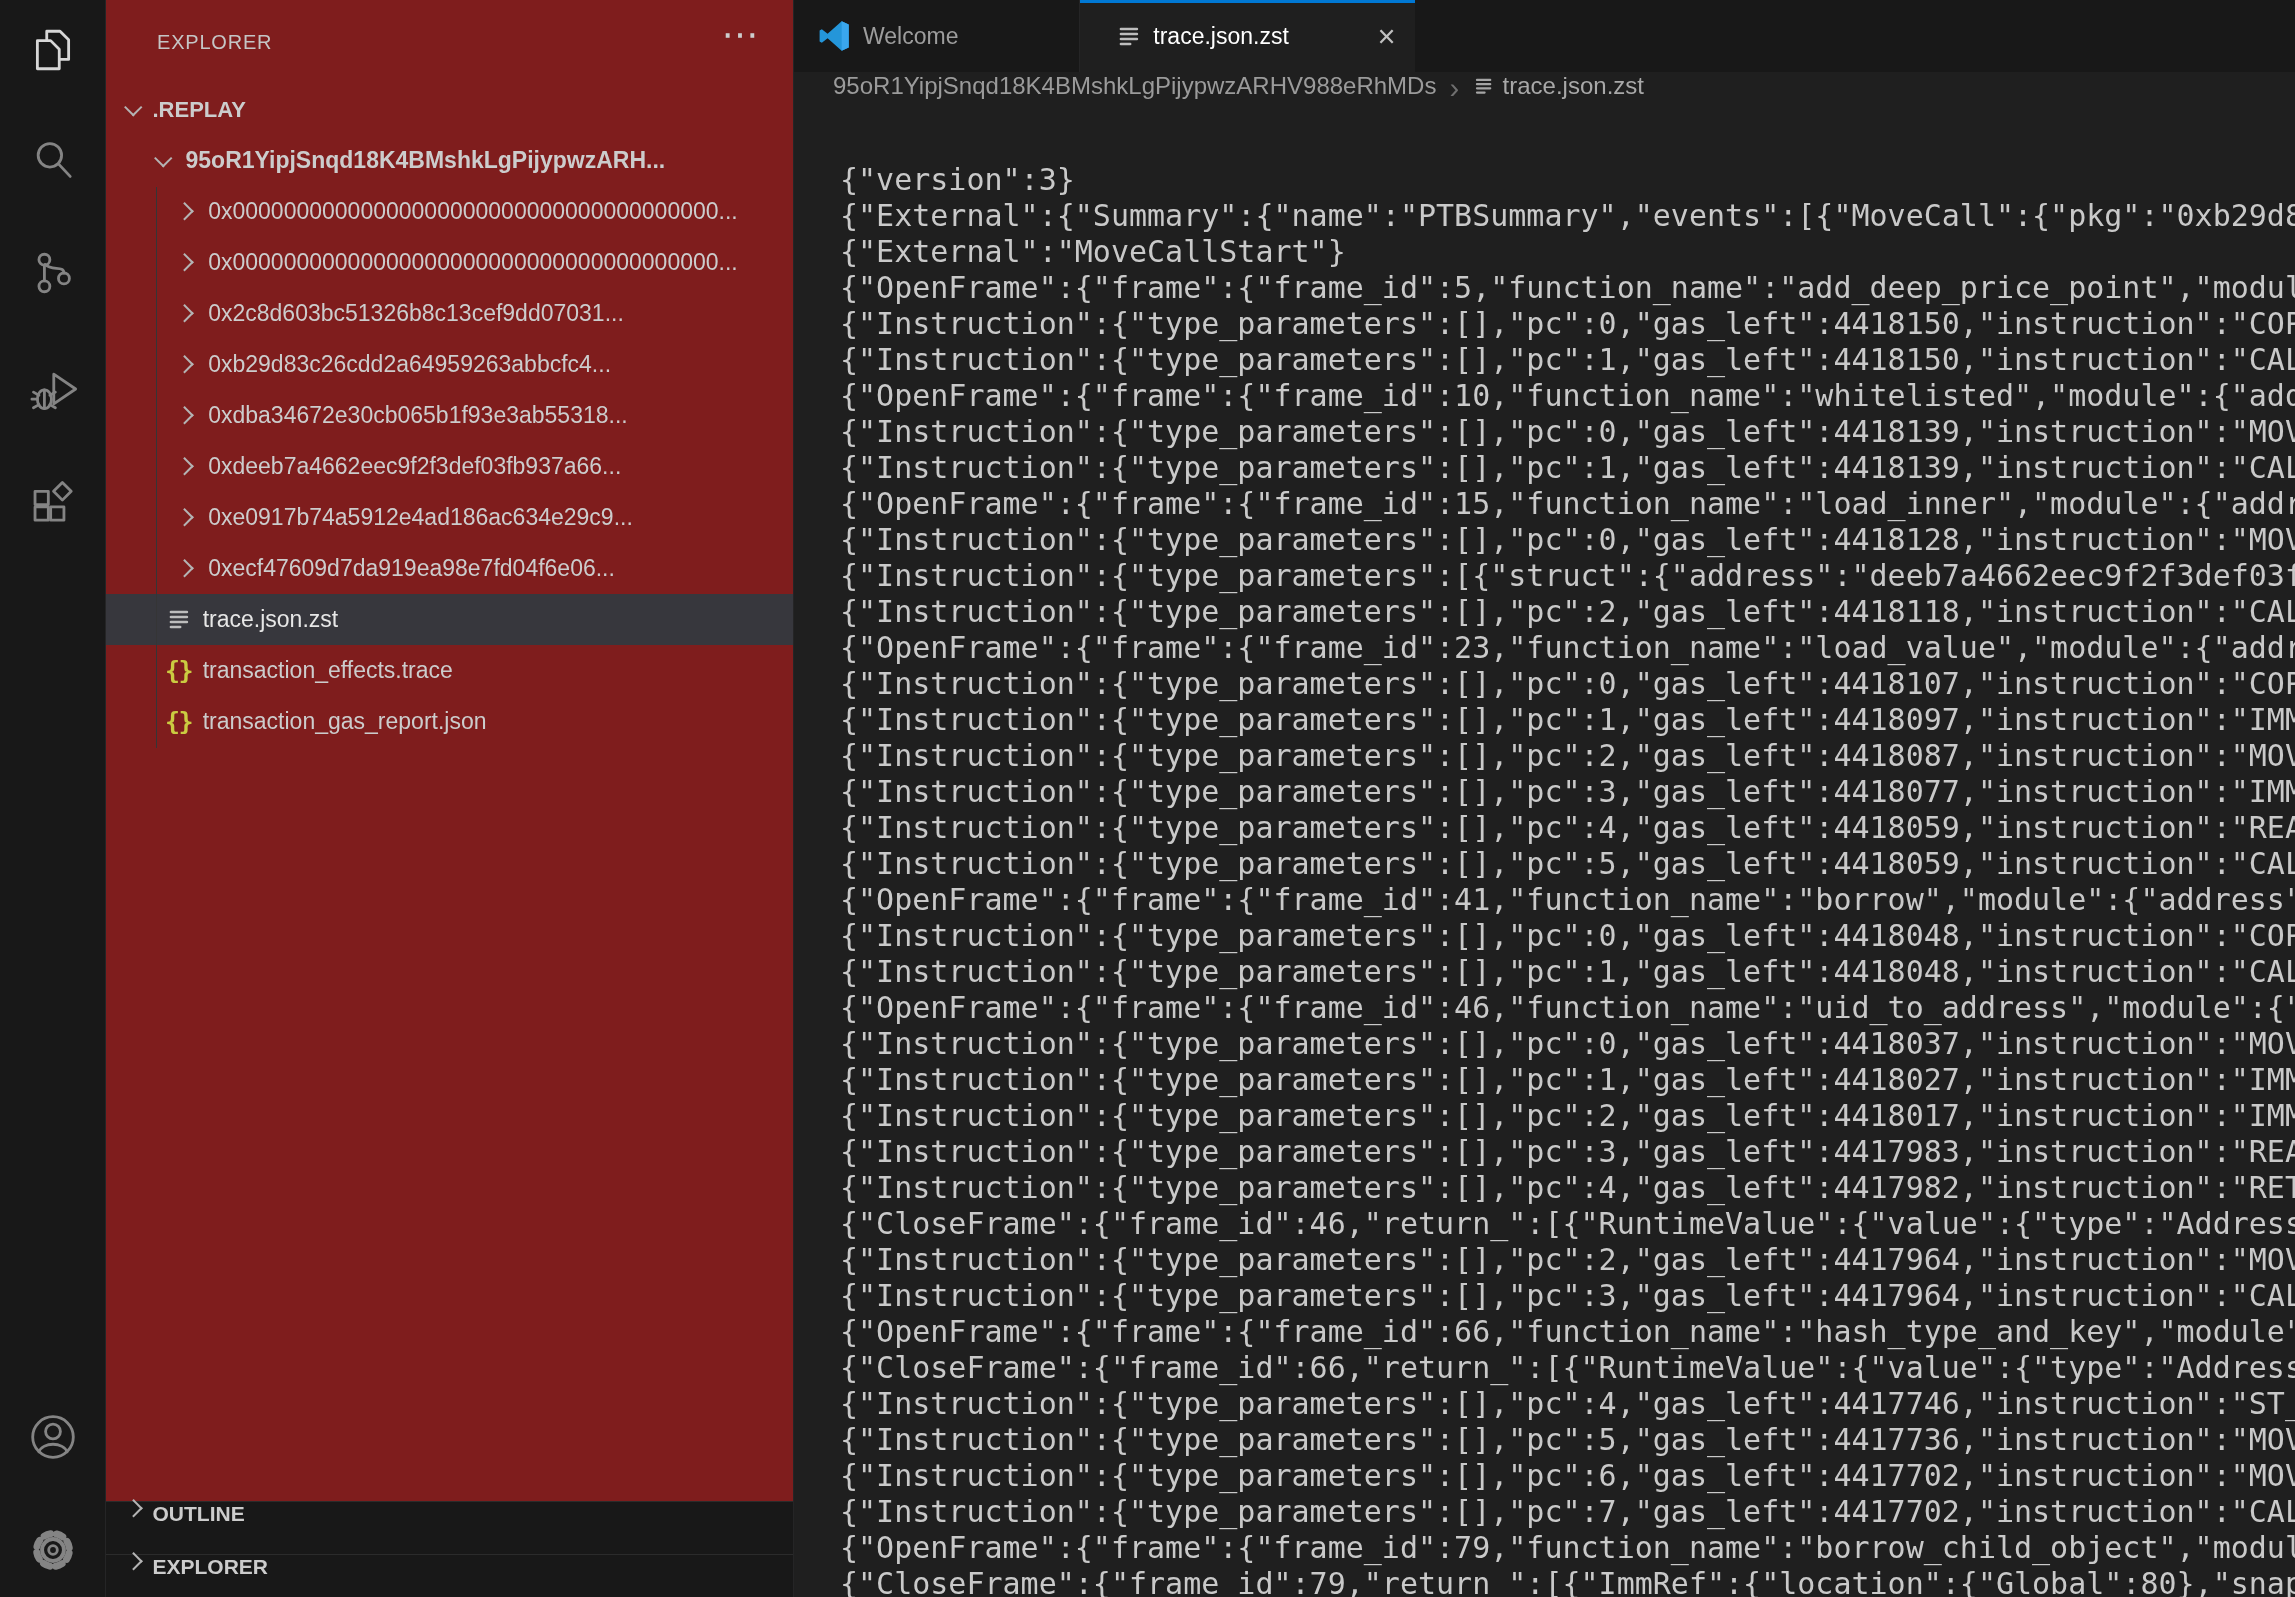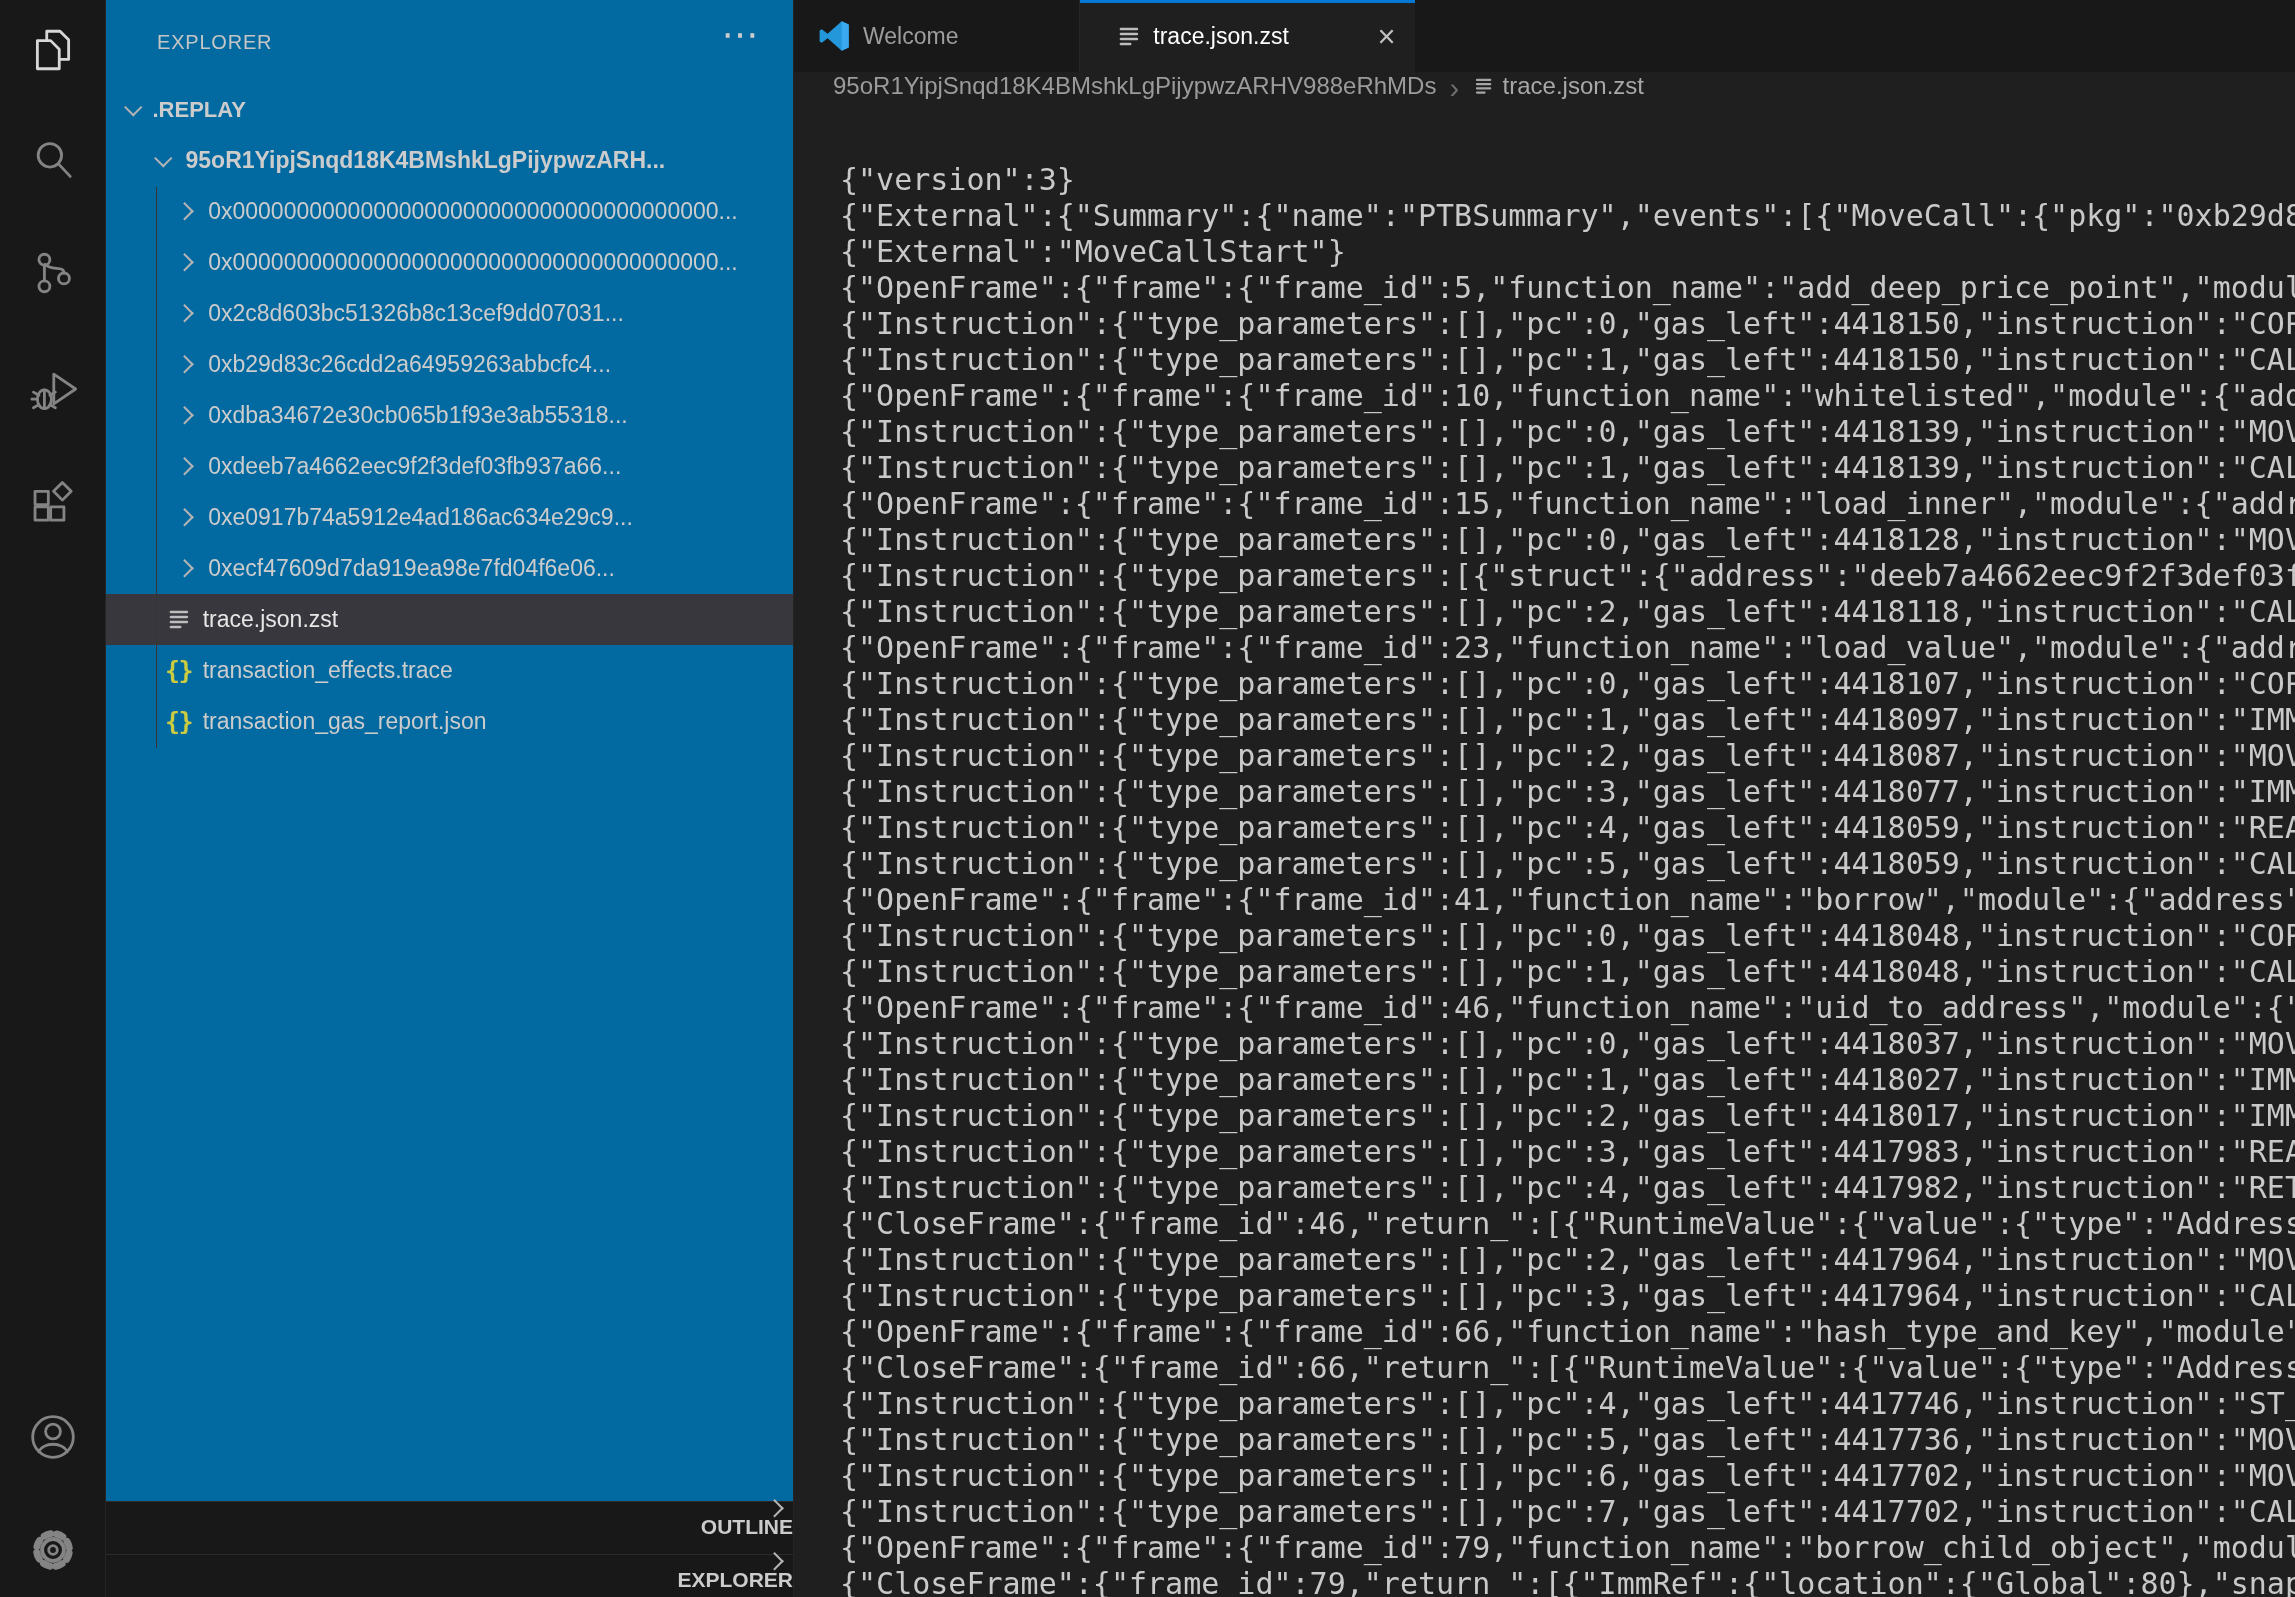--- a/index.html
+++ b/index.html
@@ -6,21 +6,21 @@
   body{width:2295px;height:1597px;font-family:"Liberation Sans",sans-serif;-webkit-font-smoothing:antialiased;}
   .app{position:relative;width:2295px;height:1597px;display:flex;}
 
   
   .activitybar{position:relative;width:105px;height:100%;background:#181818;border-right:0.8px solid #252526;flex:none;}
   .ab-item{position:absolute;left:0;width:105px;height:88px;display:flex;align-items:center;justify-content:center;}
   .ab-item svg{width:50px;height:50px;stroke:#848484;fill:none;stroke-width:3.6;stroke-linejoin:round;stroke-linecap:round;}
   .ab-item.active svg{stroke:#d7d7d7;}
 
   
-  .sidebar{position:relative;width:687px;height:100%;background:#0369a1;border-right:0.8px solid #252526;flex:none;overflow:hidden;}
+  .sidebar{position:relative;width:687px;height:100%;background:#7f1d1d;border-right:0.8px solid #252526;flex:none;overflow:hidden;}
   .sb-header{height:84px;display:flex;align-items:center;padding-left:51px;position:relative;}
   .sb-title{font-size:20px;color:#c5c5c5;letter-spacing:0.8px;}
   .more-actions{position:absolute;right:32px;top:11.3px;font-size:37px;color:#cdcdcd;letter-spacing:2.4px;cursor:pointer;line-height:48px;}
   .tree{position:absolute;top:84px;left:0;right:0;}
   .tree-row{height:51px;display:flex;align-items:center;color:#cccccc;font-size:23px;white-space:nowrap;overflow:hidden;position:relative;}
   .tree-row.selected{background:#37373d;color:#e7e7e7;}
   .row-section{padding-left:21px;font-weight:700;font-size:22px;}
   .row-root{padding-left:51px;font-weight:bold;}
   .row-folder{padding-left:72px;}
   .row-file{padding-left:58px;}
@@ -28,21 +28,21 @@
   .chev.down{transform:rotate(45deg) translate(-1.6px,-1.6px);}
   .chev.right{transform:rotate(-45deg);}
   .row-section .chev{margin-right:13px;}
   .row-root .chev{margin-right:16px;}
   .row-folder .chev{margin-right:17.7px;}
   .tree-label{overflow:hidden;white-space:nowrap;}
   .file-ic{width:29px;height:29px;margin-right:9.7px;flex:none;display:flex;align-items:center;justify-content:center;}
   .file-ic svg{width:27px;height:27px;stroke:#bdbdbd;stroke-width:3;stroke-linecap:round;fill:none;}
   .json-curly{font-family:"DejaVu Sans Mono",monospace;font-weight:700;font-size:25px;color:#cbcb41;letter-spacing:-1.6px;}
   .indent-guide{position:absolute;left:50px;top:187px;width:0.8px;height:561px;background:#353536;}
-  .sb-bottom{position:absolute;left:0;right:0;height:53px;border-top:0.8px solid #2b2b2b;display:flex;align-items:flex-end;padding-left:21px;font-weight:700;font-size:21px;color:#cccccc;background:#181818;box-sizing:border-box;flex-direction:column;}
+  .sb-bottom{position:absolute;left:0;right:0;height:53px;border-top:0.8px solid #2b2b2b;display:flex;align-items:flex-start;padding-left:21px;font-weight:700;font-size:21px;color:#cccccc;background:#181818;box-sizing:border-box;}
   .sb-bottom .chev{margin-right:13px;}
   #outline-section{top:1501px;}
   #timeline-section{top:1554px;height:43px;}
 
   
   .editorgroup{position:relative;flex:1;height:100%;background:#1f1f1f;display:flex;flex-direction:column;min-width:0;}
   .tabstrip{height:72px;background:#181818;display:flex;flex:none;}
   .tab{display:flex;align-items:center;position:relative;box-sizing:border-box;cursor:pointer;}
   .tab-welcome{width:286px;background:#181818;border-right:0.8px solid #252526;padding-left:24px;}
   .tab-welcome .tab-label{color:#9d9d9d;font-size:23px;margin-left:13px;}

